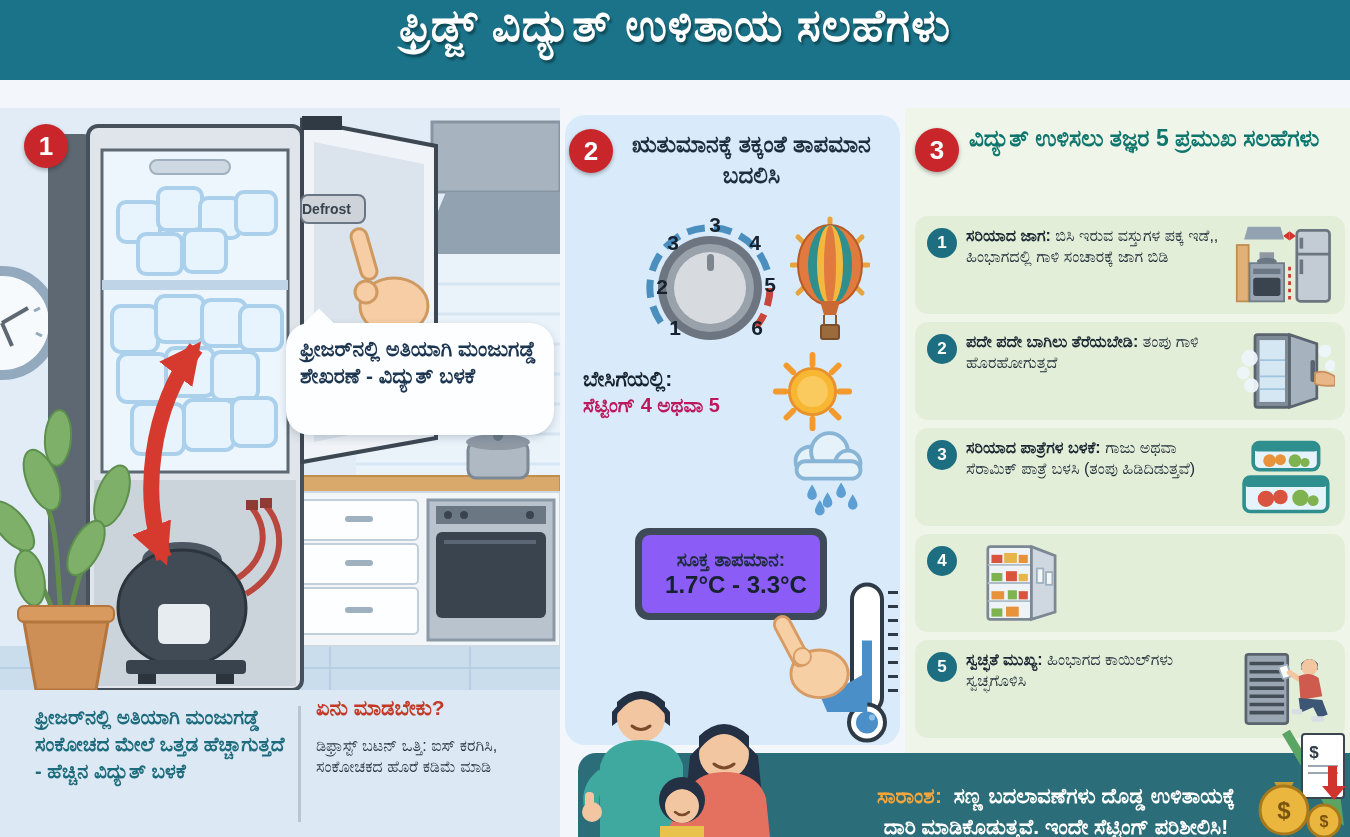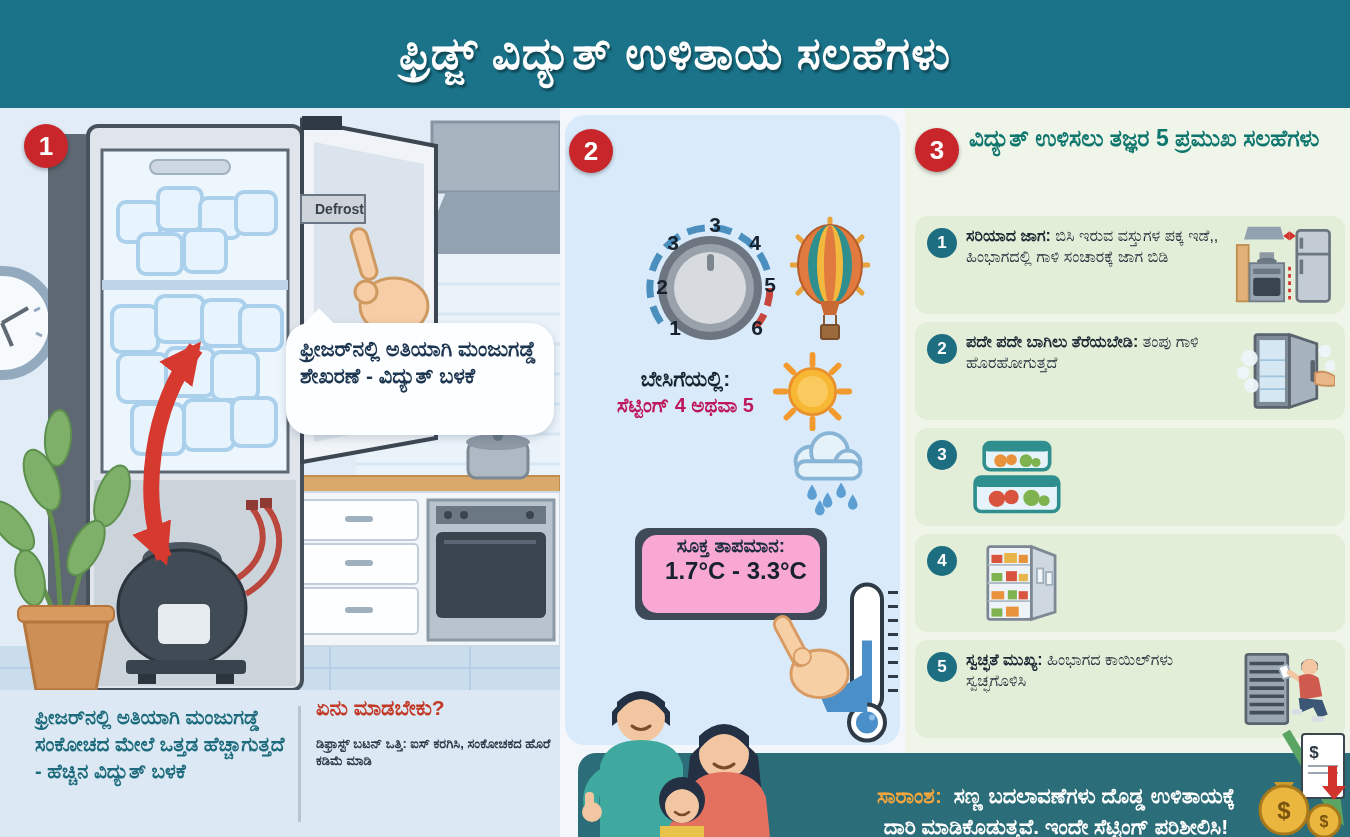--- a/index.html
+++ b/index.html
@@ -1,66 +1,66 @@
 <!DOCTYPE html>
 <html><head>
 <meta charset="utf-8">
 <style>
   * { box-sizing: border-box; margin: 0; padding: 0; }
   body { font-family: "Liberation Sans", "DejaVu Sans", sans-serif; }
   .stage { position: relative; width: 1350px; height: 837px; background:#f3f7fb; overflow: hidden; }
 
   
-  .header { position:absolute; left:0; top:0; width:1350px; height:108px; background:#1a7389;
-            display:flex; align-items:center; justify-content:center; }
+  .header { position:absolute; left:0; top:0; width:1350px; height:80px; background:#1a7389;
+            display:flex; justify-content:center; }
   .header h1 { color:#fff; font-size:45px; font-weight:800; letter-spacing:1px;
                text-shadow:2px 3px 2px rgba(0,0,0,.35); }
 
   
   .badge { position:absolute; width:44px; height:44px; border-radius:50%; background:#c8262b;
            color:#fff; font-size:26px; font-weight:800; display:flex; align-items:center;
            justify-content:center; box-shadow:0 2px 4px rgba(0,0,0,.3); z-index:5; }
 
   
   .panel-left { position:absolute; left:0; top:108px; width:560px; height:729px; background:#dce9f4; }
   .illu { position:absolute; left:0; top:0; }
   .defrost-btn { position:absolute; left:300px; top:86px; width:66px; height:30px; background:#cdd3d9;
-                 border:2px solid #6a7684; border-radius:0; color:#39434d; font-size:14px; font-weight:700;
-                 display:flex; align-items:center; justify-content:flex-end; z-index:4; }
+                 border:2px solid #6a7684; border-radius:8px; color:#39434d; font-size:14px; font-weight:700;
+                 display:flex; align-items:center; justify-content:flex-start; z-index:4; }
   .bubble { position:absolute; left:286px; top:215px; width:268px; min-height:112px; background:#fdfeff;
             border-radius:24px; padding:12px 14px; font-size:21px; font-weight:800; color:#1c3550;
             line-height:1.3; box-shadow:0 3px 8px rgba(40,60,90,.2); z-index:6; }
   .bubble::before { content:""; position:absolute; left:22px; top:-10px; width:22px; height:22px;
                     background:#fdfeff; transform:rotate(45deg); }
   .notes { position:absolute; left:0; top:582px; width:560px; height:147px; }
   .note-problem { position:absolute; left:35px; top:14px; width:254px; color:#1d6b7c;
                   font-size:20px; font-weight:800; line-height:1.35; }
   .note-divider { position:absolute; left:298px; top:16px; width:3px; height:116px; background:#b9c6d2; }
   .note-action { position:absolute; left:316px; top:6px; width:236px; }
   .note-action h3 { color:#c23a27; font-size:21px; font-weight:800; margin-bottom:4px; }
-  .note-action p { color:#2a3644; font-size:13px; font-weight:700; line-height:1.3;margin-top:16px; }
+  .note-action p { color:#2a3644; font-size:16px; font-weight:400; line-height:1.3;margin-top:16px; }
 
   
   .card { position:absolute; left:565px; top:115px; width:335px; height:630px; background:#d9ebfa;
           border-radius:20px; }
   .card-title { position:absolute; left:0; top:14px; width:100%; padding:0 10px 0 48px; text-align:center;
                 font-size:23px; font-weight:800; color:#1e2e3c; line-height:1.35; }
   .dial-zone { position:absolute; left:0; top:95px; width:335px; height:165px; }
   .dial-svg { position:absolute; left:50px; top:0; }
   .dial-num { position:absolute; transform:translate(-50%,-50%); font-weight:800; font-size:21px; color:#17222e; }
   .balloon { position:absolute; left:225px; top:6px; }
-  .season { position:absolute; left:18px; width:205px;text-align:center; }
+  .season { position:absolute; left:18px; width:205px; }
   .season .lbl { font-size:21px; font-weight:800; color:#17242f; line-height:1.3; }
   .season .set { font-size:20px; font-weight:600; color:#be185d; line-height:1.35; }
   .sun { position:absolute; left:207px; top:236px; }
   .cloud { position:absolute; left:218px; top:306px; }
   .display { position:absolute; left:70px; top:413px; width:192px; height:92px; background:#3f4a58;
              border-radius:14px; padding:7px; z-index:3; }
-  .display .screen { width:100%; height:100%; background:#f9a8d4; border-radius:15px; display:flex;
-                     flex-direction:column; align-items:center; }
+  .display .screen { width:100%; height:100%; background:#8b5cf6; border-radius:8px; display:flex;
+                     flex-direction:column; align-items:center; justify-content:center; }
   .display .lab { font-size:19px; font-weight:800; color:#1d2c3e; }
   .display .val { font-size:24px; font-weight:800; color:#16222e;margin-left:10px; }
   .point-hand { position:absolute; left:180px; top:492px; z-index:4; }
   .thermo { position:absolute; left:281px; top:467px; z-index:2; }
 
   
   .panel-right { position:absolute; left:905px; top:108px; width:445px; height:729px; background:#eff5e9; }
   .right-title { position:absolute; left:64px; top:14px; width:370px; font-size:23px; font-weight:800;
                  color:#0f766e; line-height:1.4; }
   .tips { position:absolute; left:10px; top:108px; width:430px; }
@@ -248,20 +248,21 @@
         <h3>ಏನು ಮಾಡಬೇಕು?</h3>
         <p>ಡಿಫ್ರಾಸ್ಟ್ ಬಟನ್ ಒತ್ತಿ: ಐಸ್ ಕರಗಿಸಿ, ಸಂಕೋಚಕದ ಹೊರೆ ಕಡಿಮೆ ಮಾಡಿ</p>
       </div>
     </div>
   </div>
 
   <div class="card">
     <div class="badge" style="left:4px; top:14px;">
       <span>2</span>
     </div>
+    <div class="card-title">ಋತುಮಾನಕ್ಕೆ ತಕ್ಕಂತೆ ತಾಪಮಾನ ಬದಲಿಸಿ</div>
 
     <div class="dial-zone">
       <svg class="dial-svg" width="190" height="155" viewBox="0 0 190 155">
         <path d="M45.9 112.4 A60 60 0 1 1 154 67.6" fill="none" stroke="#4b8fbf" stroke-width="7" stroke-dasharray="18 9"></path>
         <path d="M155 78 A60 60 0 0 1 141 116.6" fill="none" stroke="#c7473c" stroke-width="7" stroke-dasharray="18 9"></path>
         <circle cx="95" cy="78" r="52" fill="#6d7680"></circle>
         <circle cx="95" cy="78" r="44" fill="#99a1aa"></circle>
         <circle cx="95" cy="78" r="36" fill="#d7dbdf"></circle>
         <rect x="92" y="44" width="7" height="17" rx="3.5" fill="#7d858e"></rect>
       </svg>
@@ -418,20 +419,24 @@
               <circle cx="18" cy="58" r="8"></circle>
             <circle cx="99" cy="20" r="7"></circle>
               <circle cx="105" cy="36" r="6"></circle>
           </g>
           <path d="M110 48 C 100 42 96 42 88 44 L88 56 C 98 60 104 58 110 58 Z" fill="#e9b688" stroke="#c98f5e" stroke-width="2"></path>
         </svg>
       </div>
 
       <div class="tip">
         <div class="tip-num">3</div>
+        <div class="tip-text">
+          <b>ಸರಿಯಾದ ಪಾತ್ರೆಗಳ ಬಳಕೆ:</b>
+          <span>ಗಾಜು ಅಥವಾ ಸೆರಾಮಿಕ್ ಪಾತ್ರೆ ಬಳಸಿ (ತಂಪು ಹಿಡಿದಿಡುತ್ತವೆ)</span>
+        </div>
         <svg class="tip-icon" viewBox="0 0 110 84">
           <rect x="20" y="4" width="72" height="30" rx="7" fill="#e7f3fa" stroke="#2f8f8f" stroke-width="4"></rect>
           <rect x="20" y="4" width="72" height="10" rx="5" fill="#2f8f8f"></rect>
           <circle cx="38" cy="24" r="7" fill="#e8923c"></circle>
             <circle cx="50" cy="23" r="6" fill="#e8923c"></circle>
           <circle cx="66" cy="24" r="7" fill="#7fb34f"></circle>
             <circle cx="77" cy="26" r="5" fill="#7fb34f"></circle>
           <rect x="10" y="42" width="92" height="38" rx="7" fill="#e7f3fa" stroke="#2f8f8f" stroke-width="4"></rect>
           <rect x="10" y="42" width="92" height="11" rx="5" fill="#2f8f8f"></rect>
           <circle cx="34" cy="66" r="9" fill="#d9543f"></circle>

